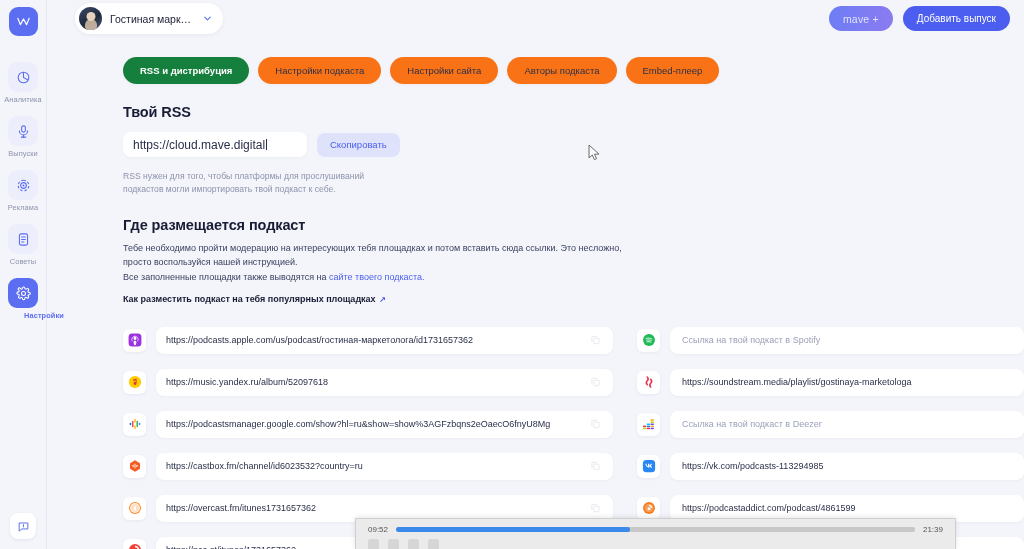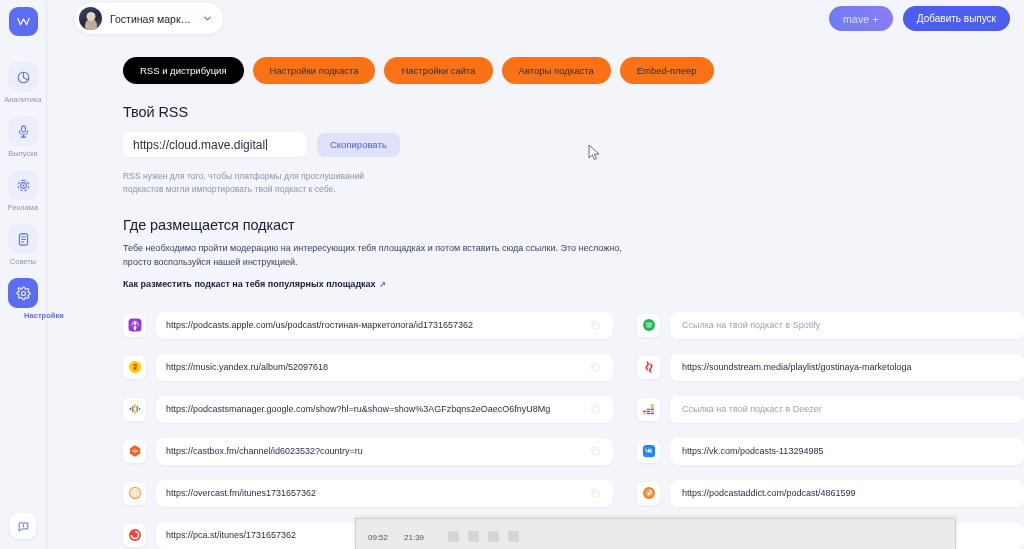--- a/index.html
+++ b/index.html
@@ -97,26 +97,26 @@
   }
 
   
   .tabs { display: flex; gap: 9px; padding: 20px 0 0 76px; }
   .tab {
     background: #f97316; border-radius: 16px; height: 27px;
     display: flex; align-items: center; padding: 0 17px;
     font-size: 9.5px; color: #2a2f49; cursor: pointer; white-space: nowrap;
     box-shadow: 0 1px 3px rgba(60,70,130,0.05);
   }
-  .tab.active { background: #000000; color: #fff; font-weight: 400; }
+  .tab.active { background: #15803d; color: #fff; font-weight: 700; }
 
   
   .content { padding: 0 0 0 76px; }
   h2.section-title {
-    font-size: 14.5px; color: #181c34; font-weight: 400;
+    font-size: 14.5px; color: #181c34; font-weight: 700;
     margin-top: 20px; letter-spacing: -0.1px;
   }
   .rss-row { display: flex; align-items: center; gap: 10px; margin-top: 12px; }
   .rss-field {
     width: 184px; height: 25px; background: #fff; border-radius: 8px;
     display: flex; align-items: center; padding: 0 10px;
     font-size: 12px; color: #2a2f49;
     box-shadow: 0 1px 3px rgba(60,70,130,0.05);
     text-align: center;
   }
@@ -160,21 +160,21 @@
   .copy-ghost {
     position: absolute; right: 12px; top: 50%; transform: translateY(-50%);
     opacity: .22; display: flex;
   }
   .plat-row.right .plat-input { padding-left: 12px; }
 
   
   .player {
     position: absolute; left: 308px; bottom: 0; width: 601px; height: 31px;
     background: #ebebeb; border: 1px solid #cfcfcf; border-bottom: none;
-    display: flex; flex-direction: row; justify-content: flex-start;
+    display: flex; flex-direction: column; justify-content: flex-start;
     box-shadow: 0 -1px 5px rgba(0,0,0,0.10);
   }
   .player-seek { display: flex; align-items: center; gap: 8px; padding: 6px 12px 0 12px; }
   .t-label { font-size: 8px; color: #555; font-family: "Liberation Sans", sans-serif; }
   .seek-track { flex: 1; height: 5px; border-radius: 2px; background: #c8c8c8; overflow: hidden; }
   .seek-fill { height: 100%; background: #3b89e8; border-radius: 2px; }
   .player-ctl { display: flex; align-items: center; gap: 9px; padding: 5px 12px 0 12px; }
   .pbtn { width: 11px; height: 11px; border-radius: 2px; background: #d6d6d6; }
 
   
@@ -296,20 +296,21 @@
       <div class="hint">
         <div>RSS нужен для того, чтобы платформы для прослушиваний</div>
         <div>подкастов могли импортировать твой подкаст к себе.</div>
       </div>
 
       <h2 class="section-title">Где размещается подкаст</h2>
 
       <div class="para">
         <div>Тебе необходимо пройти модерацию на интересующих тебя площадках и потом вставить сюда ссылки. Это несложно,</div>
         <div>просто воспользуйся нашей инструкцией.</div>
+        <div><span>Все заполненные площадки также выводятся на </span><span class="link">сайте твоего подкаста.</span></div>
       </div>
 
       <div class="link-ext"><span>Как разместить подкаст на тебя популярных площадках</span> <span class="arrow">↗</span></div>
 
       <div class="platforms">
 
         <div class="plat-col">
 
           <div class="plat-row">
             <span class="plat-icon">

